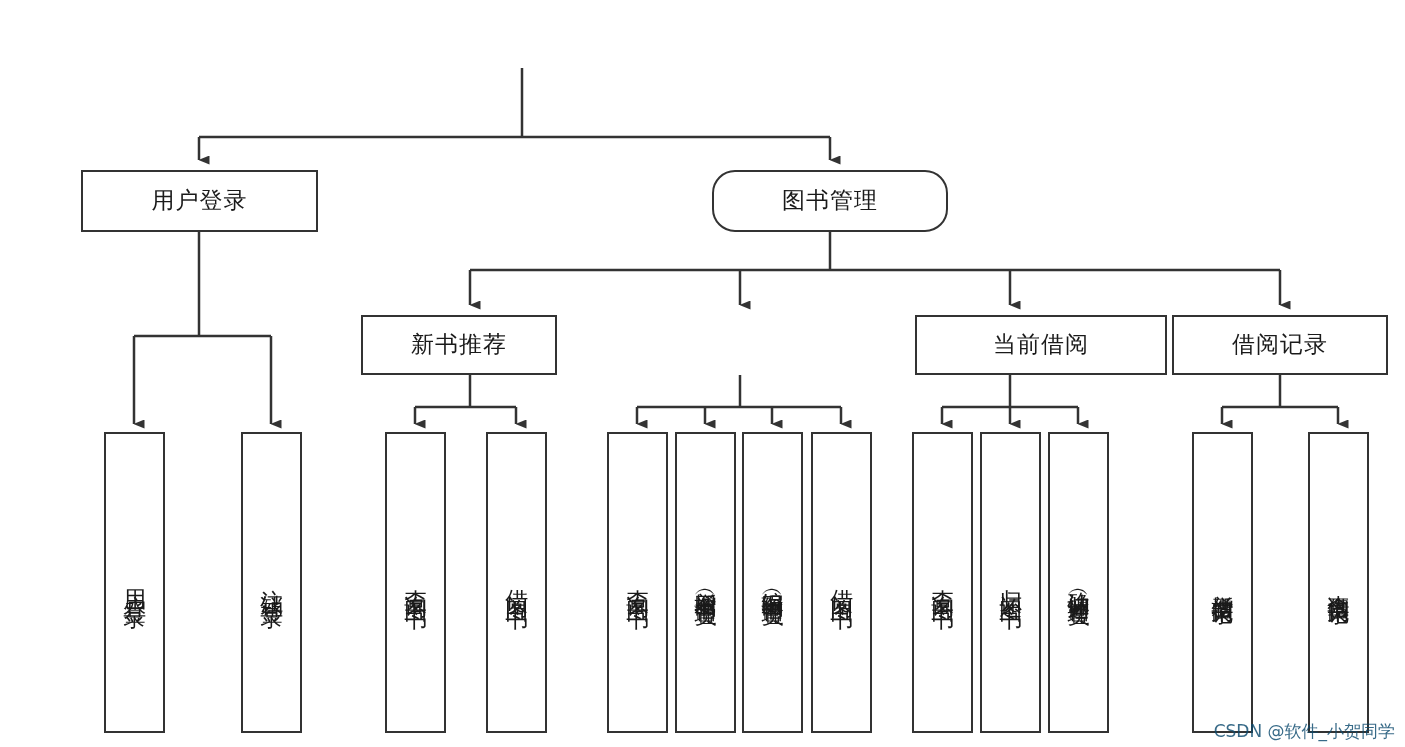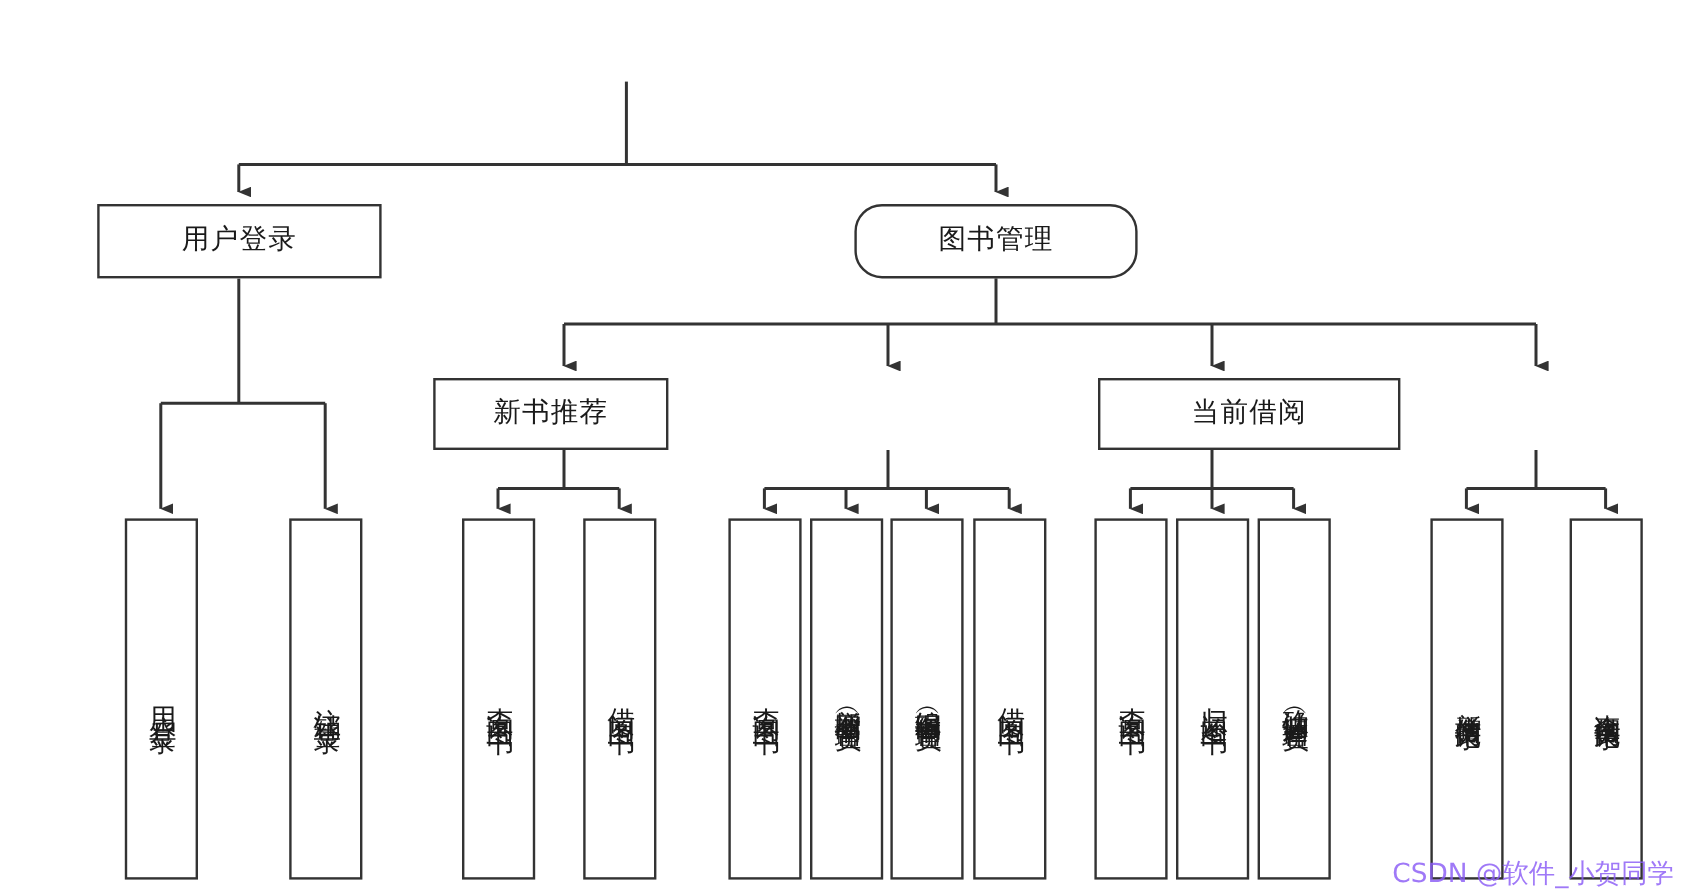--- a/index.html
+++ b/index.html
@@ -55,22 +55,22 @@
     overflow: hidden;
   }
   .node-v.tight {
     letter-spacing: 2px;
     font-size: 22px;
   }
   .watermark {
     position: absolute;
     right: 10px;
     bottom: 4px;
-    font-size: 22px;
-    color: #8b5cf6;
+    font-size: 17px;
+    color: #0c4a6e;
     opacity: 0.82;
     white-space: nowrap;
     pointer-events: none;
     font-family: "DejaVu Sans", "Liberation Sans", sans-serif;
   }
 </style>
 </head>
 <body>
 
 <div id="diagram-root">
@@ -143,20 +143,21 @@
 
   <div class="node-box node-h" style="left:81px; top:170px; width:237px; height:62px;">用户登录</div>
 
   <div class="node-box node-h" style="left:712px; top:170px; width:236px; height:62px;border-radius:23px;">图书管理</div>
 
   <div class="node-box node-h" style="left:361px; top:315px; width:196px; height:60px;">新书推荐</div>
 
 
   <div class="node-box node-h" style="left:902px; top:315px; width:252px; height:60px;margin-left:13px;">当前借阅</div>
 
+  <div class="node-box node-h" style="left:1172px; top:315px; width:216px; height:60px;">借阅记录</div>
 
   <div class="node-box node-v" style="left:104px; top:432px; width:61px; height:301px;">用户登录</div>
 
   <div class="node-box node-v" style="left:241px; top:432px; width:61px; height:301px;">注销登录</div>
 
   <div class="node-box node-v" style="left:385px; top:432px; width:61px; height:301px;">查询图书</div>
 
   <div class="node-box node-v" style="left:486px; top:432px; width:61px; height:301px;">借阅图书</div>
 
   <div class="node-box node-v" style="left:607px; top:432px; width:61px; height:301px;">查询图书</div>

